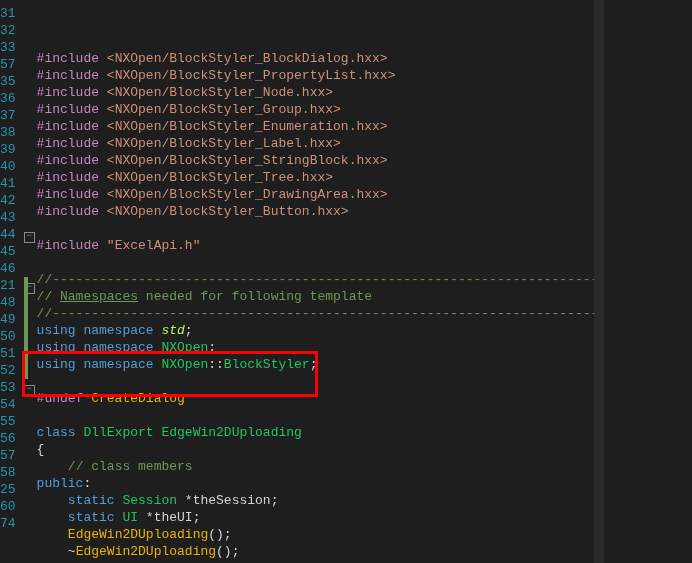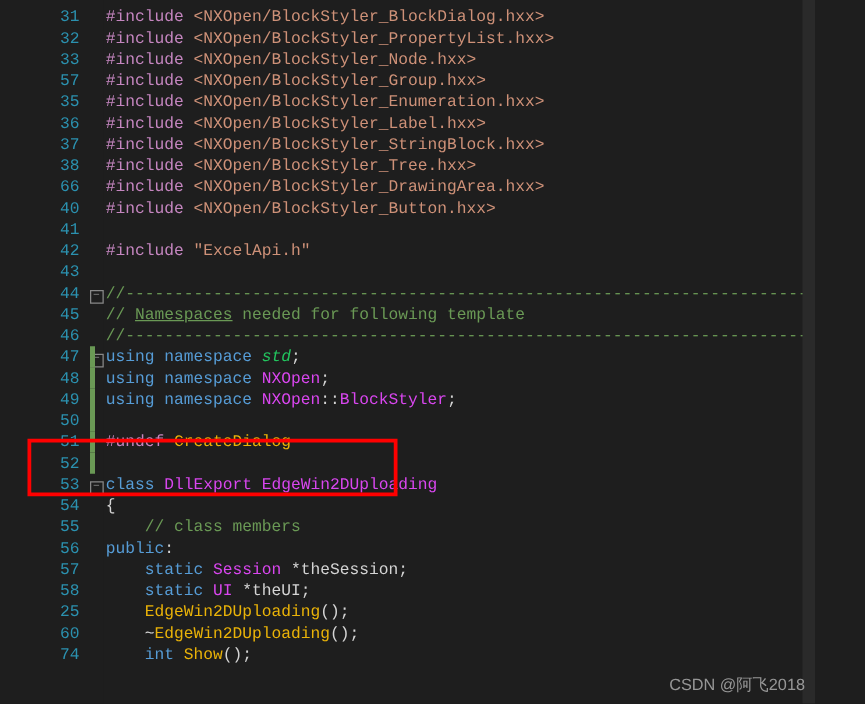--- a/index.html
+++ b/index.html
@@ -10,21 +10,20 @@
     font-size: 13px;
     overflow: hidden;
   }
   .editor {
     display: flex;
     width: 604px;
     height: 563px;
     background: #1e1e1e;
     position: relative;
     overflow: hidden;
-    padding-left: 48px;
   }
   .gutter {
     width: 60px;
     background: #1e1e1e;
     text-align: right;
     padding-right: 8px;
     padding-top: 5px;
     box-sizing: border-box;
     color: #2b91af;
     user-select: none;
@@ -35,34 +34,35 @@
     position: relative;
     padding-top: 5px;
   }
   .code {
     flex: 1;
     padding-top: 5px;
     padding-left: 2px;
     color: #d4d4d4;
     white-space: pre;
     position: relative;
+    margin-top: 45px;
   }
   .line {
     height: 17px;
     line-height: 17px;
   }
   .ln { color: #2b91af; }
   .kw-pp { color: #c586c0; }
   .kw { color: #569cd6; }
   .kw2 { color: #569cd6; text-align: right; }
   .str { color: #ce9178; }
   .cmt { color: #6a9955; }
   .cmt-u { color: #6a9955; text-decoration: underline; }
-  .type { color: #22c55e; font-style: italic; }
-  .type2 { color: #d946ef; }
+  .type { color: #bef264; font-style: italic; }
+  .type2 { color: #22c55e; }
   .plain { color: #d4d4d4; }
   .func { color: #eab308; }
   .fold {
     display: inline-block;
     width: 9px;
     height: 9px;
     border: 1px solid #888;
     line-height: 7px;
     font-size: 9px;
     text-align: center;
@@ -105,29 +105,29 @@
 <div class="editor">
   <div class="gutter" id="gutter">
       <div class="line ln">31</div>
       <div class="line ln">32</div>
       <div class="line ln">33</div>
       <div class="line ln">57</div>
       <div class="line ln">35</div>
       <div class="line ln">36</div>
       <div class="line ln">37</div>
       <div class="line ln">38</div>
-      <div class="line ln">66</div>
+      <div class="line ln">39</div>
       <div class="line ln">40</div>
       <div class="line ln">41</div>
       <div class="line ln">42</div>
       <div class="line ln">43</div>
       <div class="line ln">44</div>
       <div class="line ln">45</div>
       <div class="line ln">46</div>
-      <div class="line ln">47</div>
+      <div class="line ln">21</div>
       <div class="line ln">48</div>
       <div class="line ln">49</div>
       <div class="line ln">50</div>
       <div class="line ln">51</div>
       <div class="line ln">52</div>
       <div class="line ln">53</div>
       <div class="line ln">54</div>
       <div class="line ln">55</div>
       <div class="line ln">56</div>
       <div class="line ln">57</div>
@@ -175,14 +175,13 @@
       <div class="line" style="position: relative;"></div>
       <div class="line" style="position: relative;"></div>
       <div class="line" style="position: relative;"></div>
       <div class="line" style="position: relative;"></div>
       <div class="line" style="position: relative;"></div>
       <div class="line" style="position: relative;"></div>
     </div>
   <div class="code" id="code"><div class="line"><span class="kw-pp">#include </span><span class="str">&lt;NXOpen/BlockStyler_BlockDialog.hxx&gt;</span></div><div class="line"><span class="kw-pp">#include </span><span class="str">&lt;NXOpen/BlockStyler_PropertyList.hxx&gt;</span></div><div class="line"><span class="kw-pp">#include </span><span class="str">&lt;NXOpen/BlockStyler_Node.hxx&gt;</span></div><div class="line"><span class="kw-pp">#include </span><span class="str">&lt;NXOpen/BlockStyler_Group.hxx&gt;</span></div><div class="line"><span class="kw-pp">#include </span><span class="str">&lt;NXOpen/BlockStyler_Enumeration.hxx&gt;</span></div><div class="line"><span class="kw-pp">#include </span><span class="str">&lt;NXOpen/BlockStyler_Label.hxx&gt;</span></div><div class="line"><span class="kw-pp">#include </span><span class="str">&lt;NXOpen/BlockStyler_StringBlock.hxx&gt;</span></div><div class="line"><span class="kw-pp">#include </span><span class="str">&lt;NXOpen/BlockStyler_Tree.hxx&gt;</span></div><div class="line"><span class="kw-pp">#include </span><span class="str">&lt;NXOpen/BlockStyler_DrawingArea.hxx&gt;</span></div><div class="line"><span class="kw-pp">#include </span><span class="str">&lt;NXOpen/BlockStyler_Button.hxx&gt;</span></div><div class="line"></div><div class="line"><span class="kw-pp">#include </span><span class="str">"ExcelApi.h"</span></div><div class="line"></div><div class="line"><span class="cmt">//------------------------------------------------------------------------------</span></div><div class="line"><span class="cmt">// </span><span class="cmt-u">Namespaces</span><span class="cmt"> needed for following template</span></div><div class="line"><span class="cmt">//------------------------------------------------------------------------------</span></div><div class="line"><span class="kw">using namespace </span><span class="type">std</span><span class="plain">;</span></div><div class="line"><span class="kw">using namespace </span><span class="type2">NXOpen</span><span class="plain">;</span></div><div class="line"><span class="kw">using namespace </span><span class="type2">NXOpen</span><span class="plain">::</span><span class="type2">BlockStyler</span><span class="plain">;</span></div><div class="line"></div><div class="line"><span class="kw-pp">#undef </span><span class="func">CreateDialog</span></div><div class="line"></div><div class="line"><span class="kw">class </span><span class="type2">DllExport </span><span class="type2">EdgeWin2DUploading</span></div><div class="line"><span class="plain">{</span></div><div class="line"><span class="plain">    </span><span class="cmt">// class members</span></div><div class="line"><span class="kw2">public</span><span class="plain">:</span></div><div class="line"><span class="plain">    </span><span class="kw">static </span><span class="type2">Session </span><span class="plain">*theSession;</span></div><div class="line"><span class="plain">    </span><span class="kw">static </span><span class="type2">UI </span><span class="plain">*theUI;</span></div><div class="line"><span class="plain">    </span><span class="func">EdgeWin2DUploading</span><span class="plain">();</span></div><div class="line"><span class="plain">    ~</span><span class="func">EdgeWin2DUploading</span><span class="plain">();</span></div><div class="line"><span class="plain">    </span><span class="kw">int </span><span class="func">Show</span><span class="plain">();</span></div></div>
   <div class="highlight-box" id="hl" style="top: 351px; left: 22px; width: 290px; height: 40px;"></div>
   <div class="scrollbar"></div>
-  <div class="watermark">CSDN @阿飞2018</div>
 </div>
 
 </body></html>

